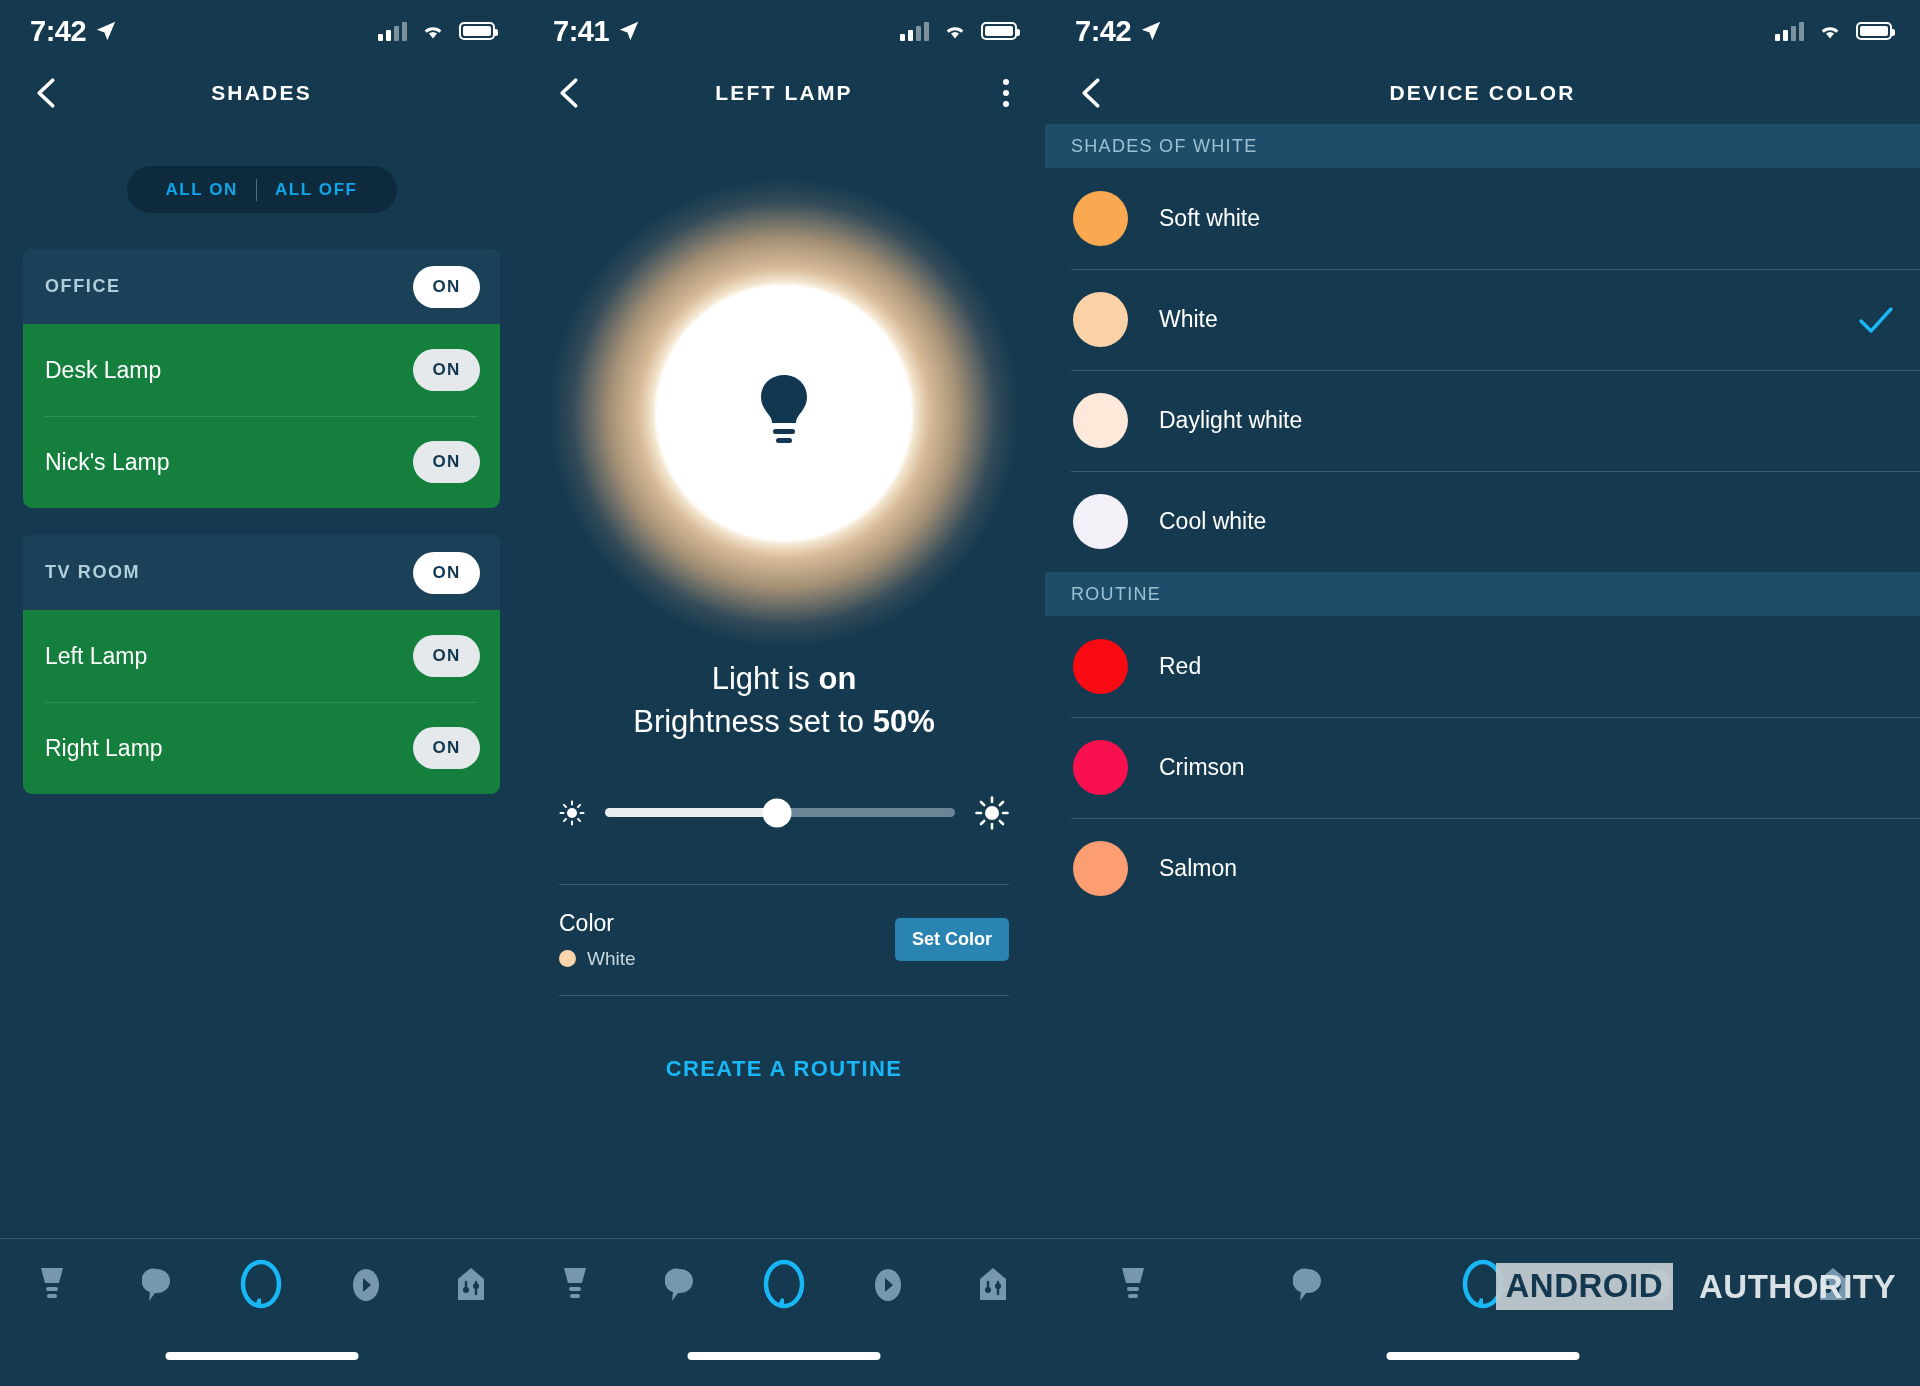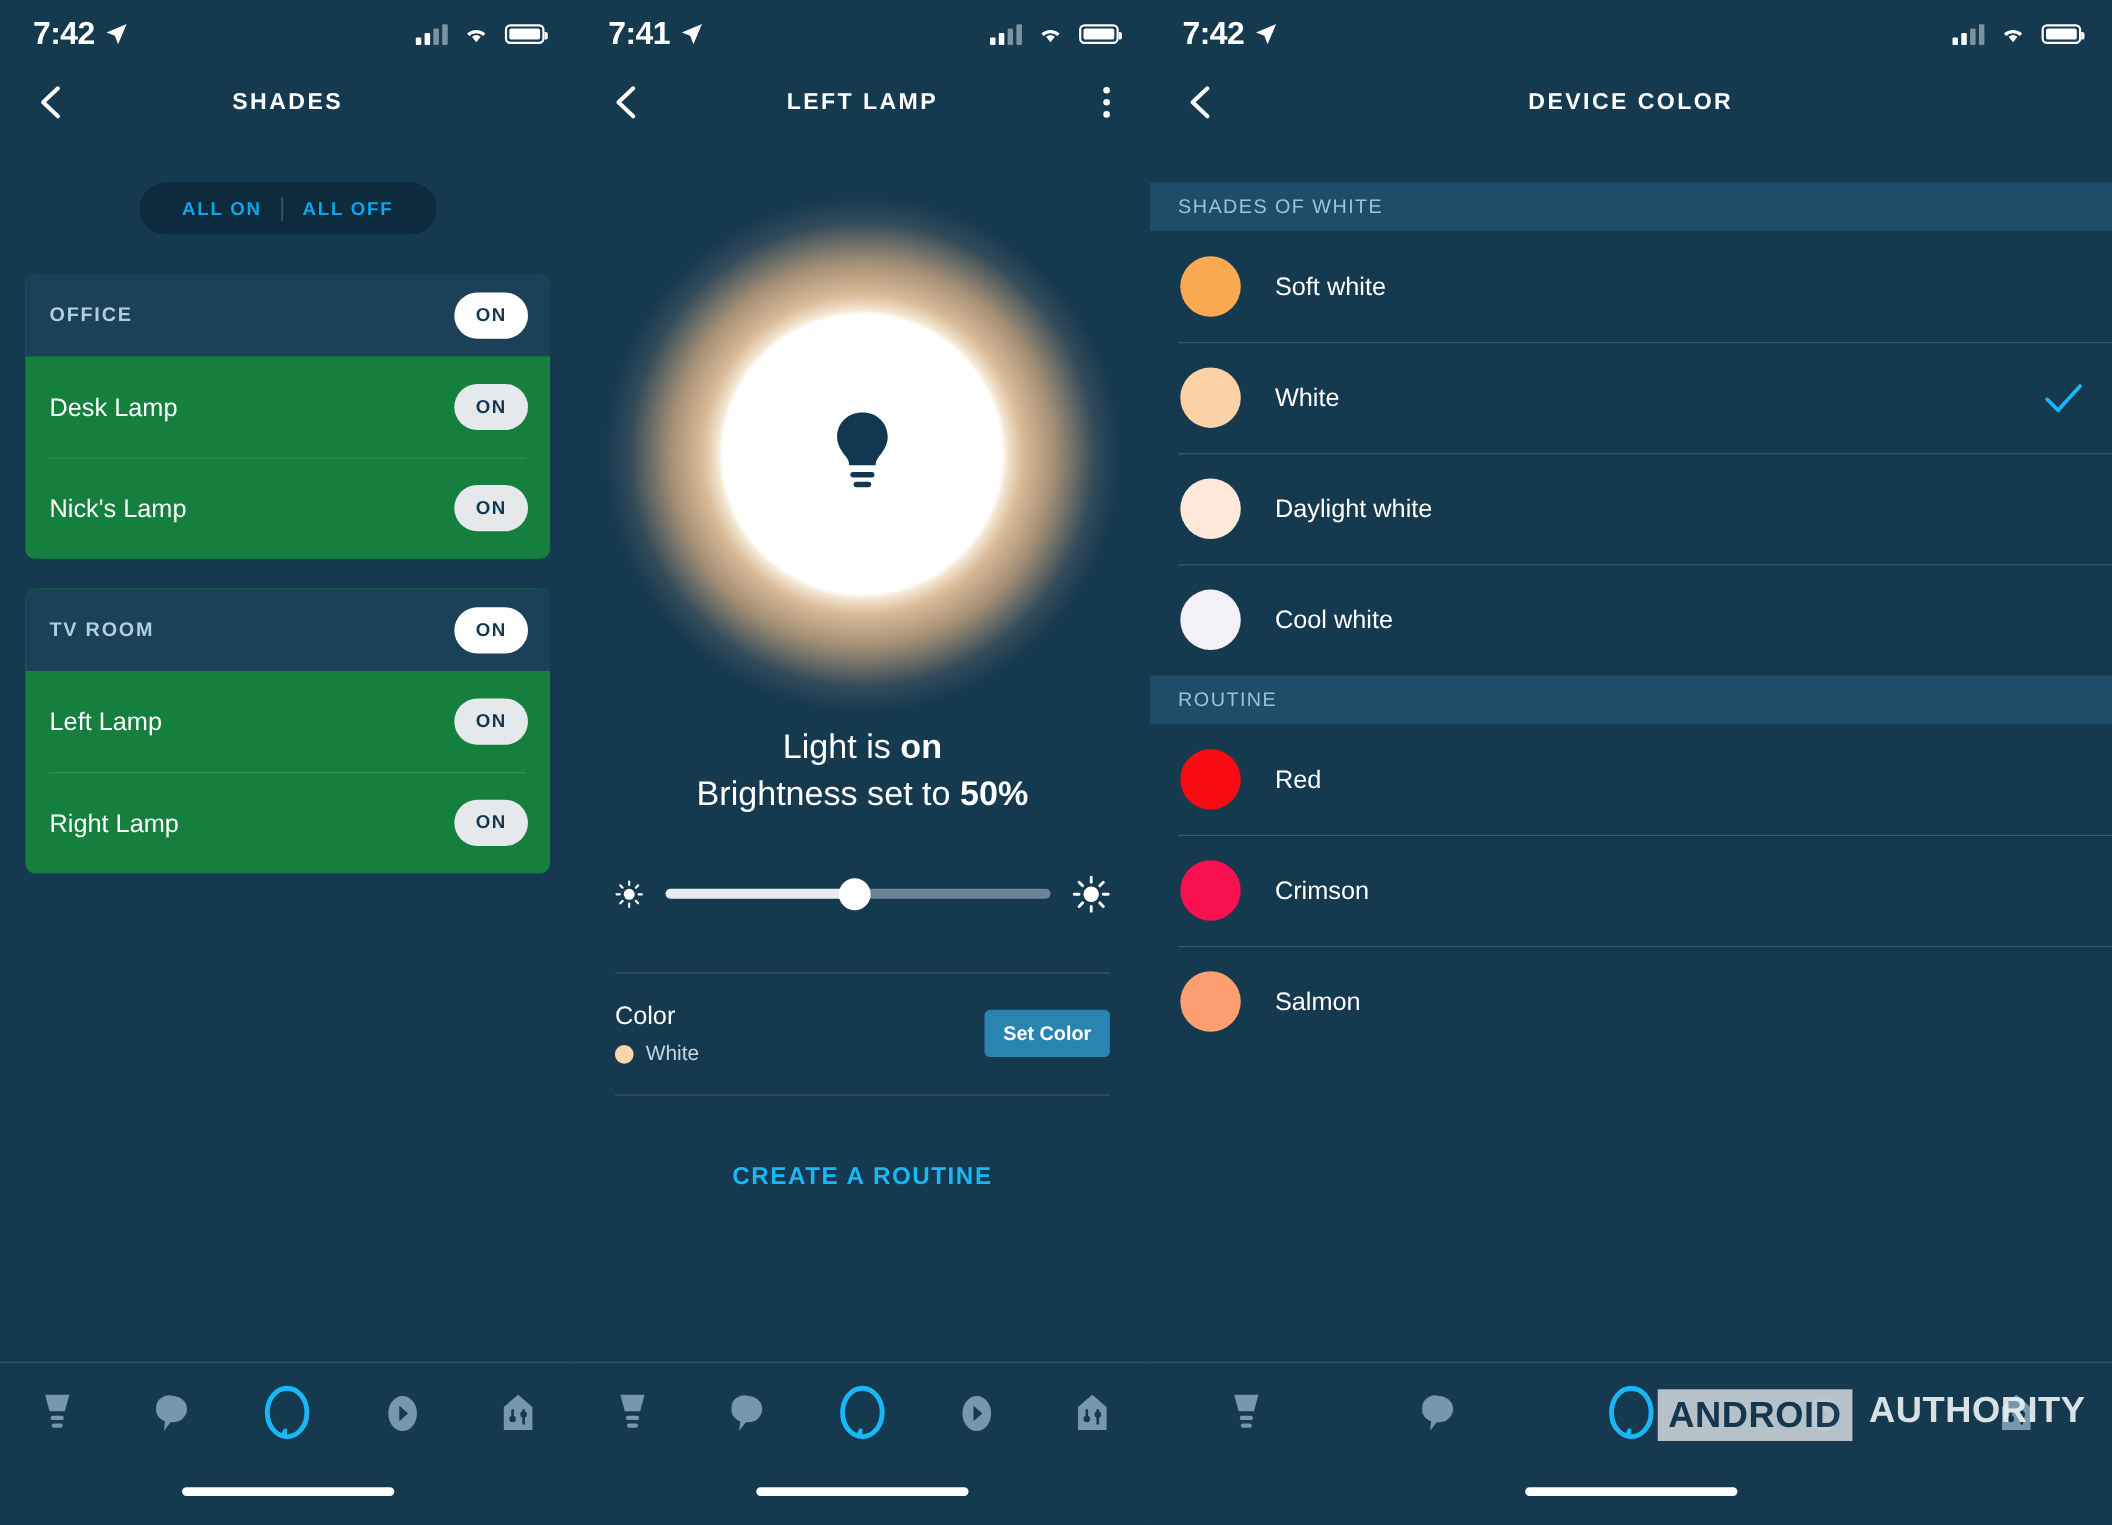--- a/index.html
+++ b/index.html
@@ -165,21 +165,21 @@
     padding-top:18px;
   }
   .bnav { width:56px;height:56px;display:flex;align-items:center;justify-content:center;cursor:pointer; }
   .homebar {
     position:absolute; bottom:26px; left:50%; transform:translateX(-50%);
     width:193px;height:8px;border-radius:5px;background:#fff;
   }
 
   .watermark {
     position:absolute; right:24px; bottom:76px;
-    display:flex; gap:15px; z-index:40;
+    display:flex; align-items:center; gap:26px; z-index:40;
     opacity:.93;
   }
   .wm-box {
     background:#c3ccd2; color:#123750; font-size:33px; font-weight:bold;
     letter-spacing:.5px; padding:4px 10px 5px;
   }
   .wm-txt { color:#e9eef1; font-size:33px; font-weight:bold; letter-spacing:.5px; }
 </style>
 </head>
 <body>
@@ -452,21 +452,21 @@
       </div>
     </div>
 
     <div class="navbar">
       <svg class="nav-back" viewBox="0 0 24 24">
         <path d="M16 3L6.5 12 16 21" fill="none" stroke="#fff" stroke-width="2.6" stroke-linecap="round" stroke-linejoin="round"></path>
       </svg>
       <div class="nav-title">DEVICE COLOR</div>
     </div>
 
-    <div style="margin-top:42px">
+    <div style="">
 
       <div class="sec-head">SHADES OF WHITE</div>
 
       <div class="crow">
         <span class="dot" style="background:#fba950"></span>
         <span class="clabel">Soft white</span>
       </div>
       <div class="crow">
         <span class="dot" style="background:#fbd2a6"></span>
         <span class="clabel">White</span>

